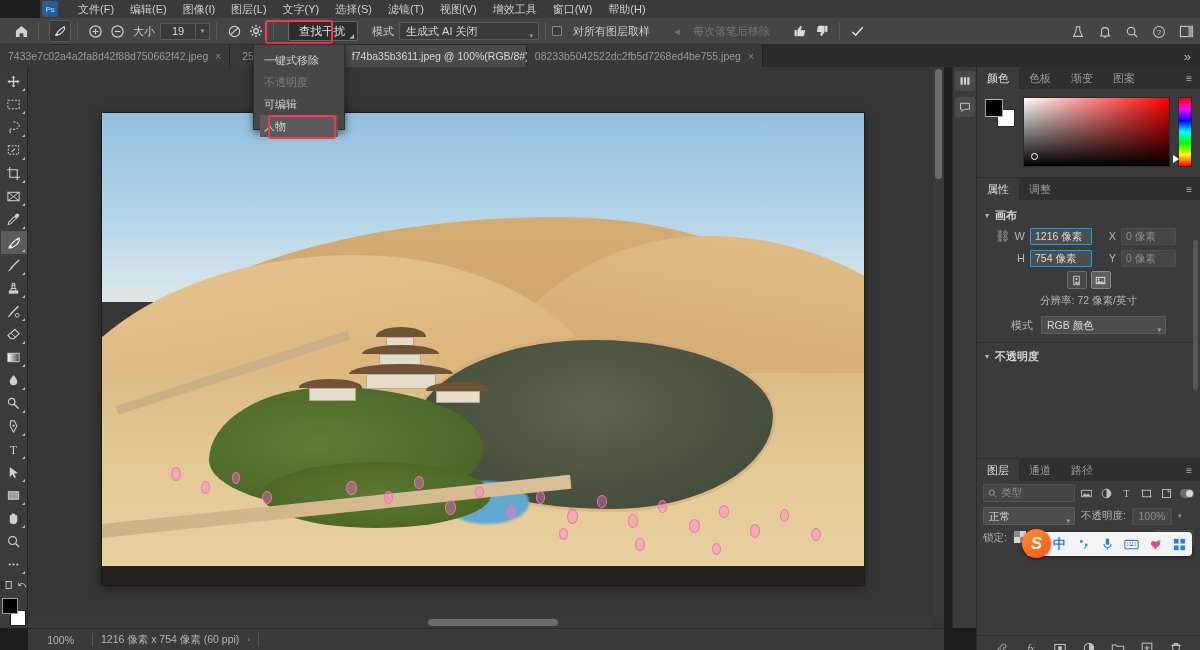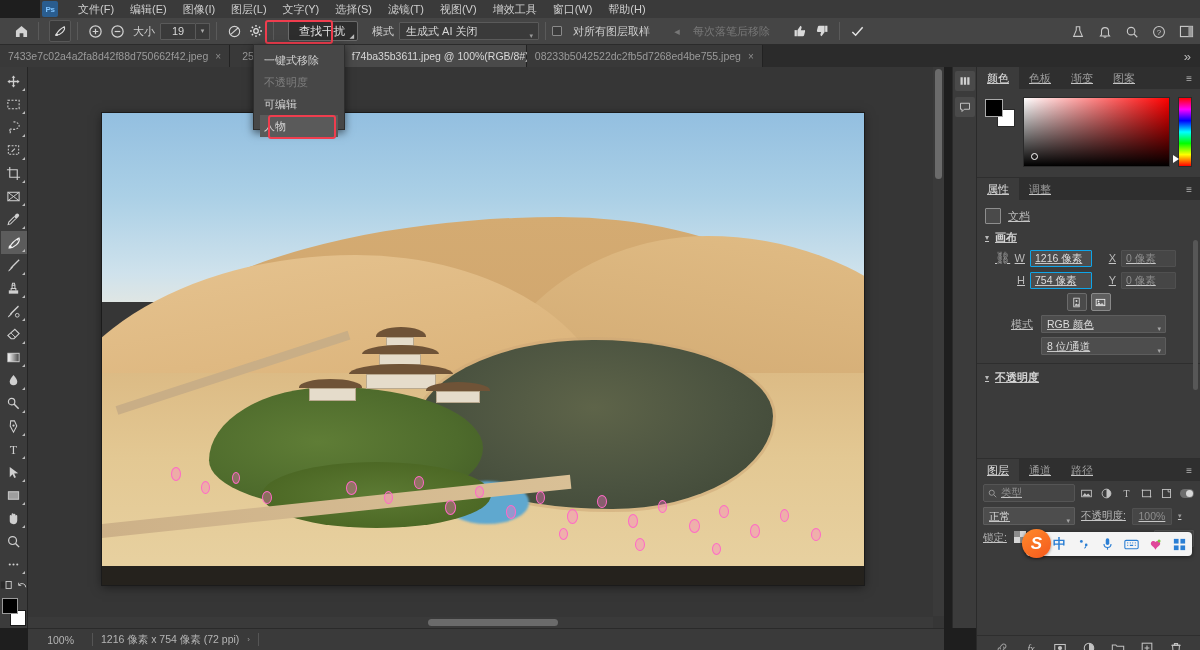--- a/index.html
+++ b/index.html
@@ -209,21 +209,21 @@
 
   
   .dock-strip {
     position:absolute; right:224px; top:67px; width:24px; height:561px;
     background:#3b3b3b; border-left:1px solid #2a2a2a; padding-top:4px;
     display:flex; flex-direction:column; align-items:center; gap:6px;
   }
   .strip-btn { width:20px;height:20px;background:#4a4a4a;display:flex;align-items:center;justify-content:center;color:#cfcfcf;border-radius:2px;}
   .rightdock {
     position:absolute; right:0; top:67px; width:224px; height:583px;
-    background:#3b3b3b; border-left:1px solid #2a2a2a;text-decoration:underline;
+    background:#3b3b3b; border-left:1px solid #2a2a2a;
   }
   .panel { border-bottom:1px solid #2e2e2e; }
   .panel-tabs { display:flex; align-items:center; height:22px; background:#2f2f2f; position:relative; }
   .ptab { padding:0 10px; height:22px; line-height:22px; font-size:11px; color:#9b9b9b; }
   .ptab.active { background:#3b3b3b; color:#e0e0e0; }
   .pmenu { position:absolute; right:7px; top:6px; color:#b5b5b5; font-size:10px; letter-spacing:1px;}
 
   
   .colorbody { height:88px; background:#3b3b3b; position:relative; padding:8px; display:flex; }
   .swatches { position:relative; width:30px;height:28px;margin-right:8px;margin-top:2px; }
@@ -684,21 +684,21 @@
       <div class="vthumb"></div>
     </div>
     <div class="hscroll">
       <div class="hthumb"></div>
     </div>
   </div>
 
   <div class="statusbar">
     <div class="sb-zoom">100%</div>
     <div class="sb-div"></div>
-    <div>1216 像素 x 754 像素 (72 ppi)</div>
+    <div>1216 像素 x 754 像素 (60 ppi)</div>
     <div class="sb-arrow">›</div>
     <div class="sb-div"></div>
   </div>
 
   <div class="dock-strip">
     <div class="strip-btn">
       <svg width="12" height="12" viewBox="0 0 16 16">
           <rect x="2" y="3" width="3" height="10" fill="#cfcfcf"></rect>
           <rect x="6.5" y="3" width="3" height="10" fill="#cfcfcf"></rect>
           <rect x="11" y="3" width="3" height="10" fill="#cfcfcf"></rect>
@@ -735,24 +735,20 @@
       </div>
     </div>
 
     <div class="panel">
       <div class="panel-tabs">
         <div class="ptab active">属性</div>
         <div class="ptab">调整</div>
         <div class="pmenu">≡</div>
       </div>
       <div class="prop-body">
-        <div class="doc-head">
-          <div class="doc-ico"></div>
-          <span class="lbl">文档</span>
-        </div>
         <div class="sect-head">
           <span class="caret">▾</span>
           <span>画布</span>
         </div>
 
         <div class="prop-row" style="padding-left:18px;">
           <span class="linkico">⛓</span>
           <span class="lbl" style="width:16px;text-align:right;margin-right:5px;">W</span>
           <span class="ifield" style="width:62px;">1216 像素</span>
           <span class="lbl" style="width:16px;text-align:right;margin:0 5px 0 8px;">X</span>
@@ -776,32 +772,26 @@
           </div>
           <div class="ob2 sel">
             <svg width="11" height="11" viewBox="0 0 14 14">
                 <rect x="1.5" y="3" width="11" height="8" fill="none" stroke="#f0f0f0" stroke-width="1.1"></rect>
                 <circle cx="4.5" cy="5.5" r="1.1" fill="#f0f0f0"></circle>
                 <path d="M2.5 10 5 7l2 2.2L9 7.8l2.4 2.2z" fill="#f0f0f0"></path>
               </svg>
           </div>
         </div>
 
+        <div style="text-align:center;font-size:10.5px;color:#b9b9b9;margin:3px 0 6px;">分辨率: 72 像素/英寸</div>
 
         <div class="prop-row">
           <span class="lbl" style="width:46px;text-align:right;margin-right:8px;">模式</span>
           <span class="selbox" style="width:125px;">
             <span>RGB 颜色</span>
-            <span class="car">▾</span>
-          </span>
-        </div>
-        <div class="prop-row">
-          <span style="width:46px;margin-right:8px;"></span>
-          <span class="selbox" style="width:125px;">
-            <span>8 位/通道</span>
             <span class="car">▾</span>
           </span>
         </div>
 
         <div class="sect-head" style="margin-top:6px;border-top:1px solid #2e2e2e;padding-top:4px;height:24px;">
           <span class="caret">▾</span>
           <span>不透明度</span>
         </div>
         <div class="prop-scroll"></div>
       </div>

